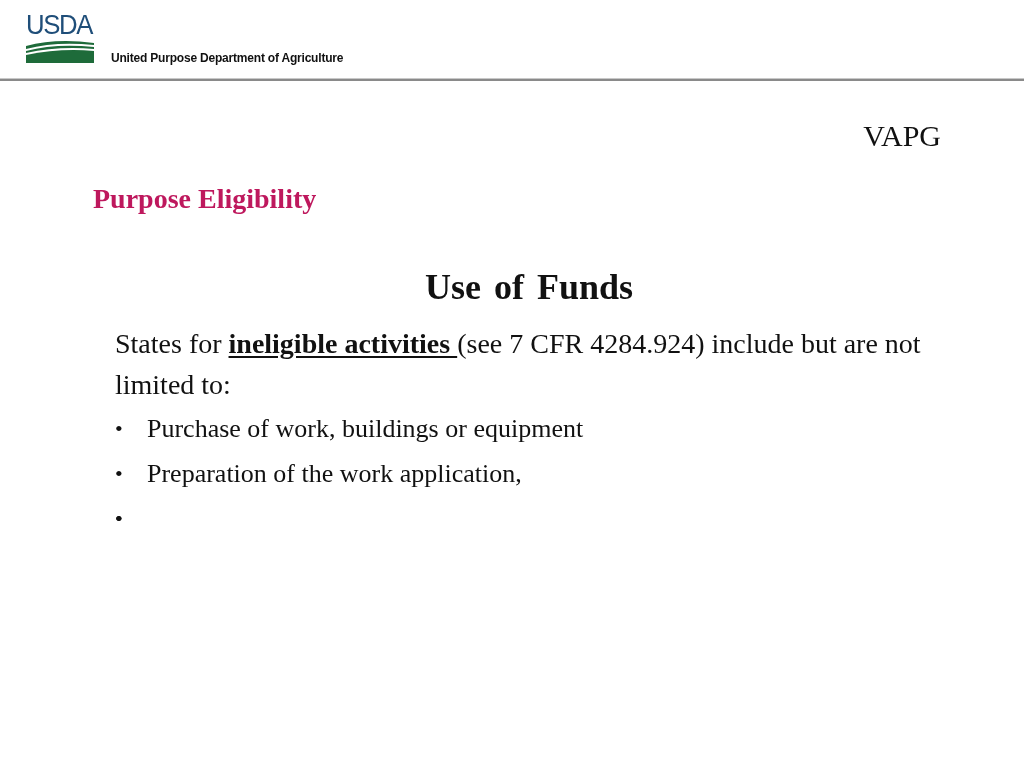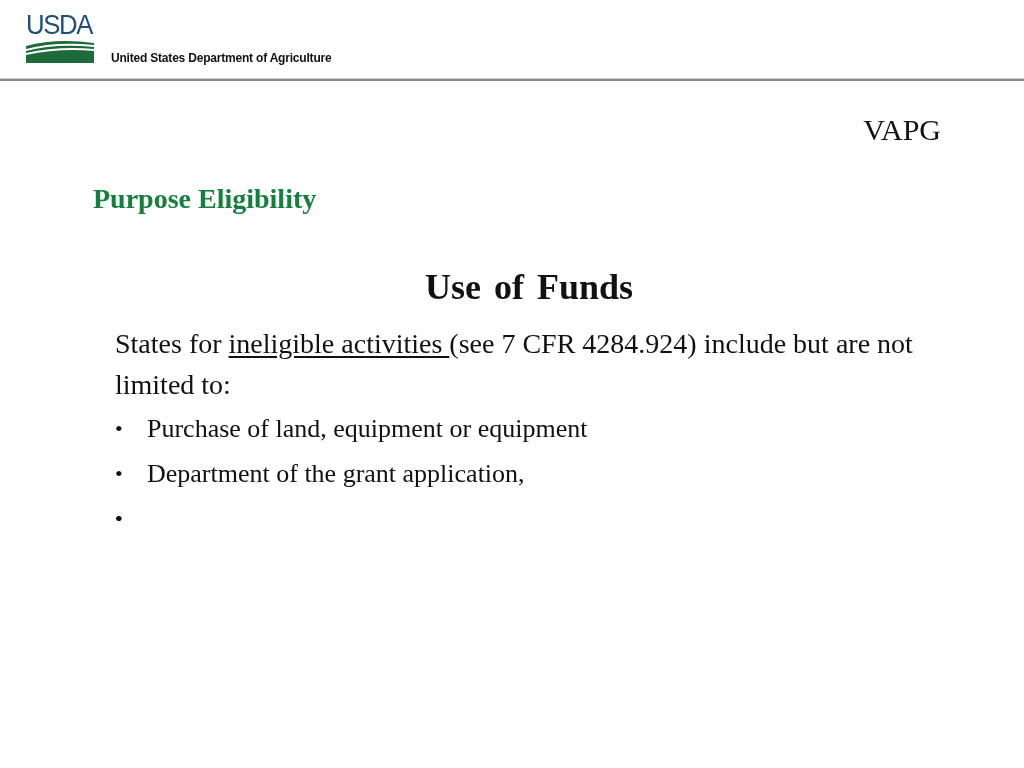--- a/index.html
+++ b/index.html
@@ -62,31 +62,31 @@
     left: 0;
     top: 78px;
     width: 1024px;
     height: 2px;
     background: #8a8a8a;
     border-top: 1px solid #c8c8c8;
   }
   .program-label {
     position: absolute;
     right: 83px;
-    top: 113px;
+    top: 119px;
     font-size: 30px;
     color: #111111;
   }
   .section-title {
     position: absolute;
     left: 93px;
     top: 183px;
     font-size: 28px;
     font-weight: bold;
-    color: #15803d;
+    color: #be185d;
   }
   .slide-title {
     position: absolute;
     left: 0;
     width: 1058px;
     top: 266px;
     text-align: center;
     font-size: 36px;
     font-weight: bold;
     color: #111111;
@@ -95,21 +95,21 @@
   .body-text {
     position: absolute;
     left: 115px;
     top: 323px;
     width: 820px;
     font-size: 28px;
     line-height: 41px;
     color: #111111;
   }
   .body-text .emph {
-    font-weight: normal;
+    font-weight: bold;
     text-decoration: underline;
     text-underline-offset: 3px;
   }
   .bullets {
     position: absolute;
     left: 115px;
     top: 410px;
     width: 800px;
     margin: 0;
     padding: 0;
@@ -135,42 +135,42 @@
 
 <div class="header">
   <div class="logo">
     <span class="logo-text">USDA</span>
     <svg class="logo-field" viewBox="0 0 68 23" xmlns="http://www.w3.org/2000/svg">
       <path d="M0 6 Q 30 -2 68 3 L68 5 Q 30 1 0 9 Z" fill="#1e6b3a"></path>
       <path d="M0 11 Q 30 3 68 7 L68 9 Q 32 6 0 13 Z" fill="#1e6b3a"></path>
       <path d="M0 15 Q 34 8 68 11 L68 23 L0 23 Z" fill="#1e6b3a"></path>
     </svg>
   </div>
-  <div class="agency-name">United States Department of Agriculture</div>
+  <div class="agency-name">United Purpose Department of Agriculture</div>
   <div class="header-rule"></div>
 </div>
 
 <div class="program-label">VAPG</div>
 
 <div class="section-title">Purpose Eligibility</div>
 
 <div class="slide-title">Use of Funds</div>
 
 <div class="body-text">
   <span>States for </span><span class="emph">ineligible activities </span><span>(see 7 CFR 4284.924) include but are not limited to:</span>
 </div>
 
 <ul class="bullets">
   <li>
     <span class="bullet-dot">•</span>
-    <span>Purchase of land, equipment or equipment</span>
+    <span>Purchase of work, buildings or equipment</span>
   </li>
   <li>
     <span class="bullet-dot">•</span>
-    <span>Department of the grant application,</span>
+    <span>Preparation of the work application,</span>
   </li>
   <li>
     <span class="bullet-dot">•</span>
   </li>
   <li>
     <span class="bullet-dot">•</span>
   </li>
 </ul>
 
 </body></html>

